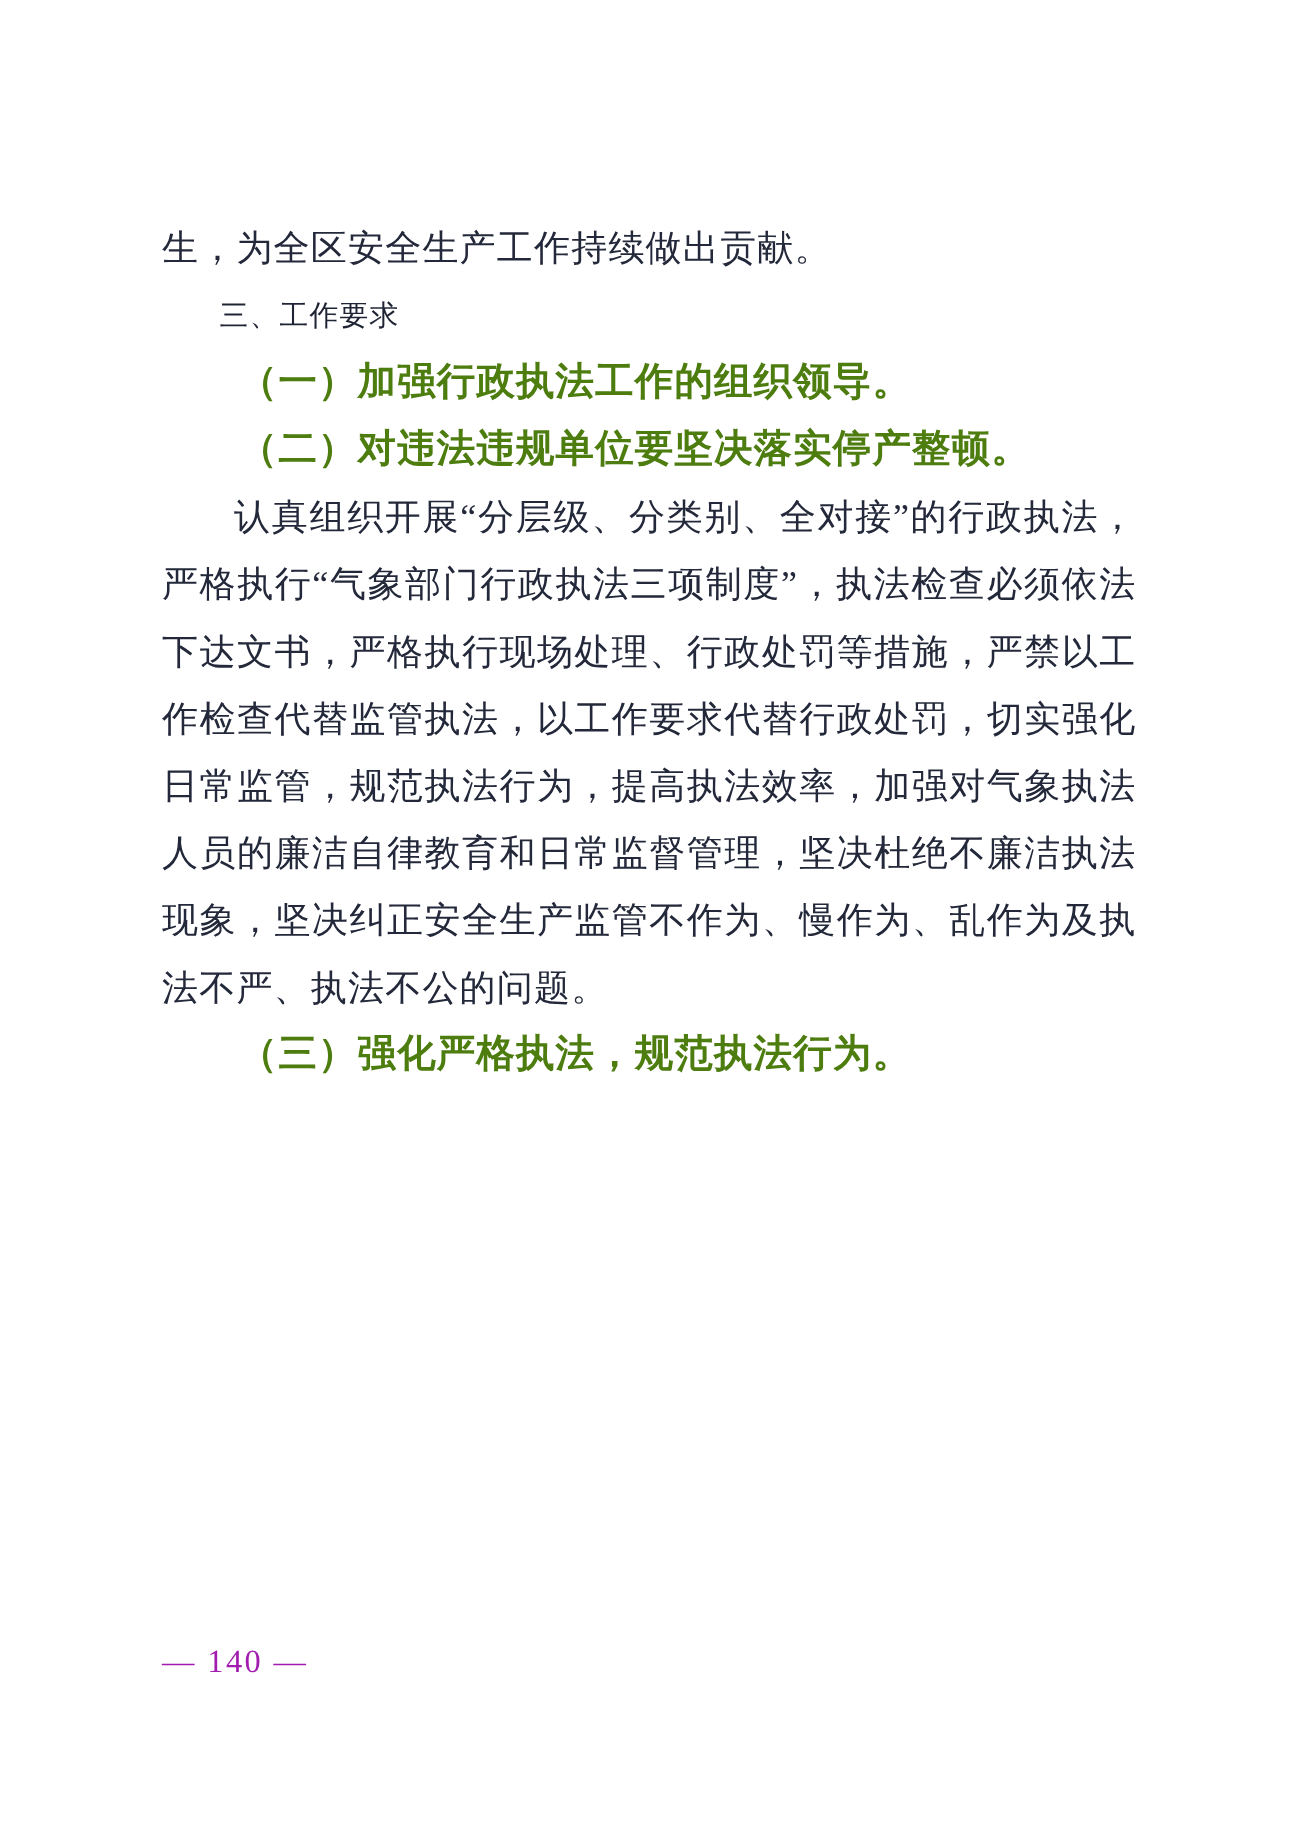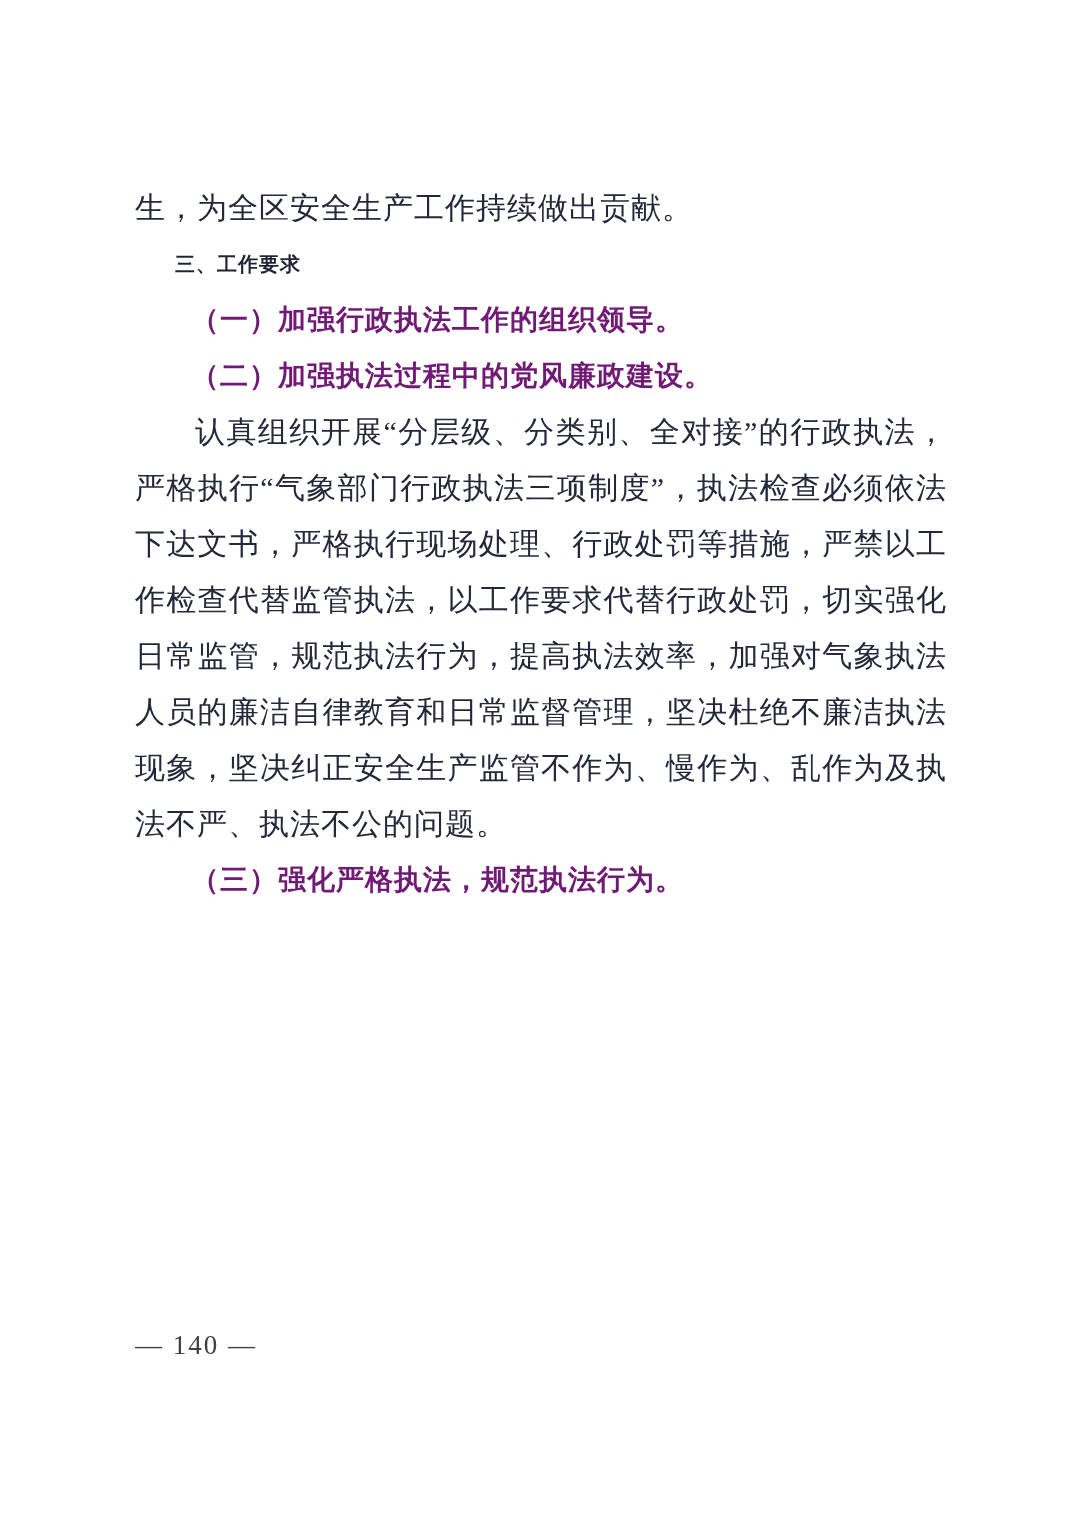--- a/index.html
+++ b/index.html
@@ -30,53 +30,53 @@
   .para {
     margin: 0;
     text-indent: 2em;
     font-weight: normal;
   }
   .para.no-indent {
     text-indent: 0;
   }
   .heading {
     margin: 0;
-    font-size: 20px;
+    font-size: 24px;
     line-height: 56px;
     text-indent: 2em;
-    font-weight: bold;
+    font-weight: normal;
     font-family: "Liberation Sans", sans-serif;
     color: #1f2434;
   }
   .subheading {
     margin: 0;
-    font-size: 28px;
+    font-size: 32px;
     line-height: 56px;
     text-indent: 2em;
     font-weight: bold;
-    font-family: Liberation Serif, serif;
-    color: #701a75;
+    font-family: Liberation Mono, monospace;
+    color: #4d7c0f;
   }
   .footer {
     position: absolute;
     left: 135px;
-    top: 1328px;
+    top: 1367px;
     font-size: 27px;
     line-height: 34px;
     letter-spacing: 2px;
-    color: #404040;
+    color: #a21caf;
     font-family: "Liberation Serif", serif;
   }
 </style>
 </head>
 <body>
 
 <div class="page">
   <div class="content">
     <p class="para no-indent">生，为全区安全生产工作持续做出贡献。</p>
     <h2 class="heading">三、工作要求</h2>
     <h3 class="subheading">（一）加强行政执法工作的组织领导。</h3>
-    <h3 class="subheading">（二）加强执法过程中的党风廉政建设。</h3>
+    <h3 class="subheading">（二）对违法违规单位要坚决落实停产整顿。</h3>
     <p class="para">认真组织开展“分层级、分类别、全对接”的行政执法，严格执行“气象部门行政执法三项制度”，执法检查必须依法下达文书，严格执行现场处理、行政处罚等措施，严禁以工作检查代替监管执法，以工作要求代替行政处罚，切实强化日常监管，规范执法行为，提高执法效率，加强对气象执法人员的廉洁自律教育和日常监督管理，坚决杜绝不廉洁执法现象，坚决纠正安全生产监管不作为、慢作为、乱作为及执法不严、执法不公的问题。</p>
     <h3 class="subheading">（三）强化严格执法，规范执法行为。</h3>
   </div>
   <div class="footer">— 140 —</div>
 </div>
 
 </body></html>

